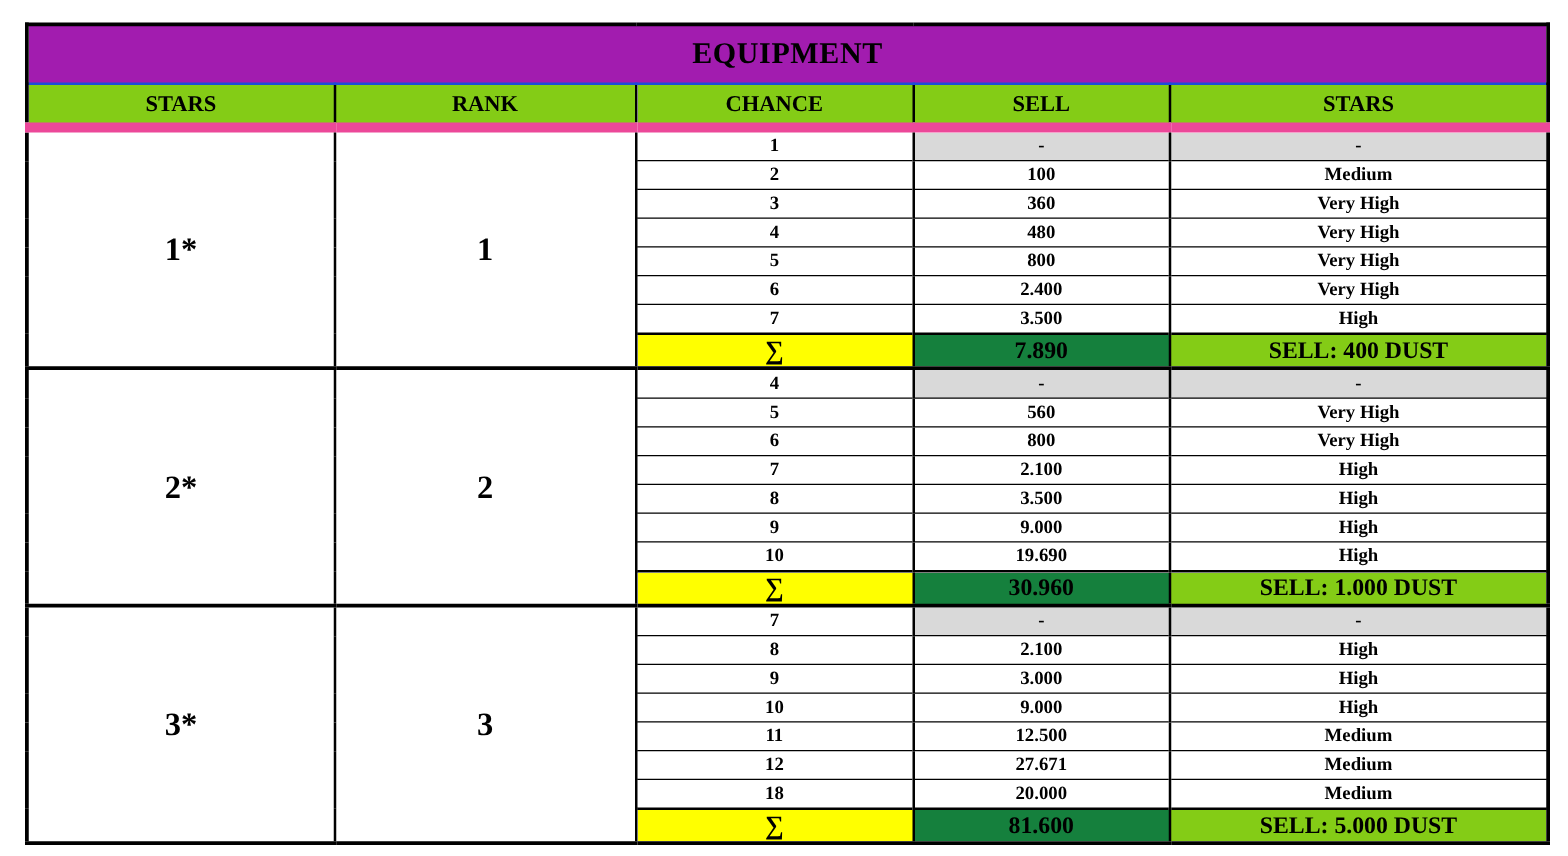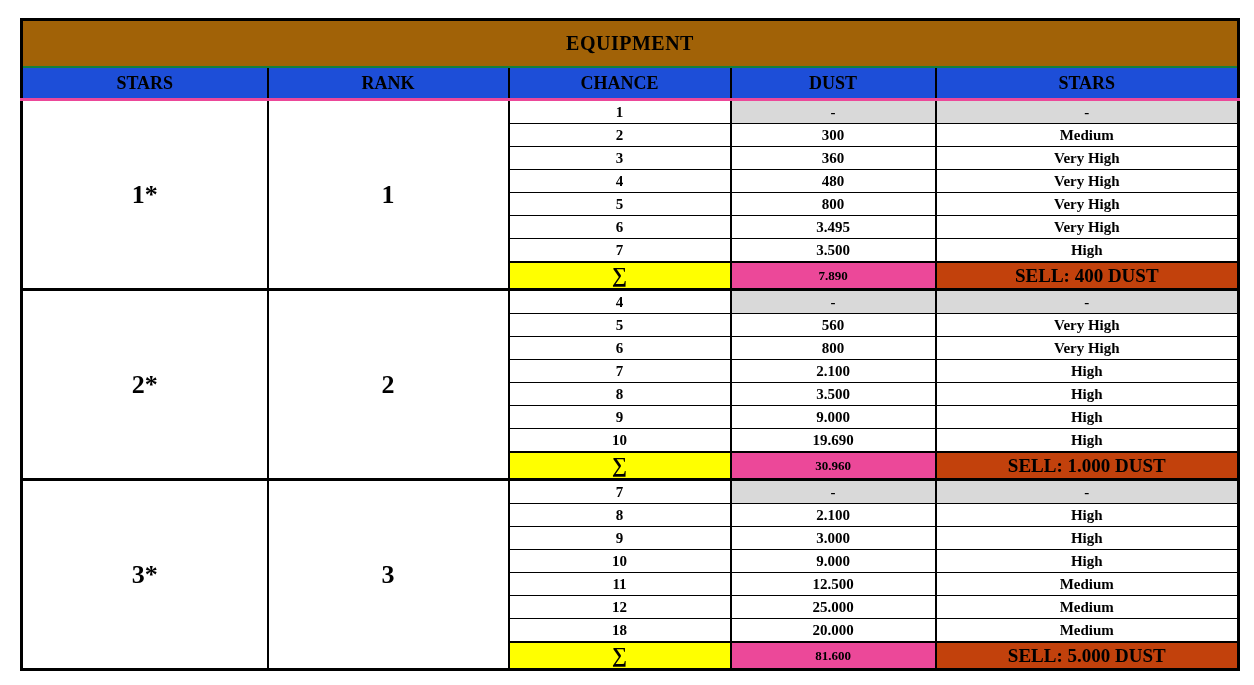--- a/index.html
+++ b/index.html
@@ -23,31 +23,31 @@
     border-left-width: 2px;
     border-right-width: 2px;
     text-align: center;
     vertical-align: middle;
     font-weight: bold;
     padding: 0;
     overflow: hidden;
     white-space: nowrap;
   }
   tr.title-row td {
-    background: #a16207;
+    background: #a21caf;
     height: 45px;
-    font-size: 20px;
+    font-size: 24px;
     letter-spacing: 0.5px;
-    border-bottom: 2px solid #15803d;
+    border-bottom: 2px solid #1d4ed8;
   }
   tr.header-row td {
-    background: #1d4ed8;
+    background: #84cc16;
     height: 30px;
     font-size: 18px;
-    border-bottom: 3px solid #ec4899;
+    border-bottom: 8px solid #ec4899;
   }
   td.data {
     height: 22px;
     font-size: 15px;
     background: #ffffff;
   }
   td.na {
     background: #D9D9D9;
   }
   td.merged-cell {
@@ -59,25 +59,25 @@
     height: 25px;
     border-top: 2px solid #000000;
     border-bottom: 3px solid #000000;
   }
   td.sum-symbol {
     background: #FFFF00;
     font-size: 21px;
     line-height: 1;
   }
   td.sum-dust {
-    background: #ec4899;
-    font-size: 13px;
+    background: #15803d;
+    font-size: 19px;
   }
   td.sell {
-    background: #c2410c;
+    background: #84cc16;
     font-size: 19px;
   }
 </style>
 </head>
 <body>
 
 <table class="equip">
   <colgroup>
     <col style="width:246px">
       <col style="width:241px">
@@ -88,54 +88,54 @@
 
   <tbody>
       <tr class="title-row">
     <td colspan="5">EQUIPMENT</td>
   </tr>
 
   <tr class="header-row">
     <td>STARS</td>
     <td>RANK</td>
     <td>CHANCE</td>
-    <td>DUST</td>
+    <td>SELL</td>
     <td>STARS</td>
   </tr>
 
   <tr>
     <td rowspan="8" class="merged-cell">1*</td>
     <td rowspan="8" class="merged-cell">1</td>
     <td class="data">1</td>
     <td class="data na">-</td>
     <td class="data na">-</td>
   </tr>
   <tr>
     <td class="data">2</td>
-    <td class="data">300</td>
+    <td class="data">100</td>
     <td class="data">Medium</td>
   </tr>
   <tr>
     <td class="data">3</td>
     <td class="data">360</td>
     <td class="data">Very High</td>
   </tr>
   <tr>
     <td class="data">4</td>
     <td class="data">480</td>
     <td class="data">Very High</td>
   </tr>
   <tr>
     <td class="data">5</td>
     <td class="data">800</td>
     <td class="data">Very High</td>
   </tr>
   <tr>
     <td class="data">6</td>
-    <td class="data">3.495</td>
+    <td class="data">2.400</td>
     <td class="data">Very High</td>
   </tr>
   <tr>
     <td class="data">7</td>
     <td class="data">3.500</td>
     <td class="data">High</td>
   </tr>
   <tr class="sum-row">
     <td class="sum-symbol">∑</td>
     <td class="sum-dust">7.890</td>
@@ -207,21 +207,21 @@
     <td class="data">9.000</td>
     <td class="data">High</td>
   </tr>
   <tr>
     <td class="data">11</td>
     <td class="data">12.500</td>
     <td class="data">Medium</td>
   </tr>
   <tr>
     <td class="data">12</td>
-    <td class="data">25.000</td>
+    <td class="data">27.671</td>
     <td class="data">Medium</td>
   </tr>
   <tr>
     <td class="data">18</td>
     <td class="data">20.000</td>
     <td class="data">Medium</td>
   </tr>
   <tr class="sum-row">
     <td class="sum-symbol">∑</td>
     <td class="sum-dust">81.600</td>

